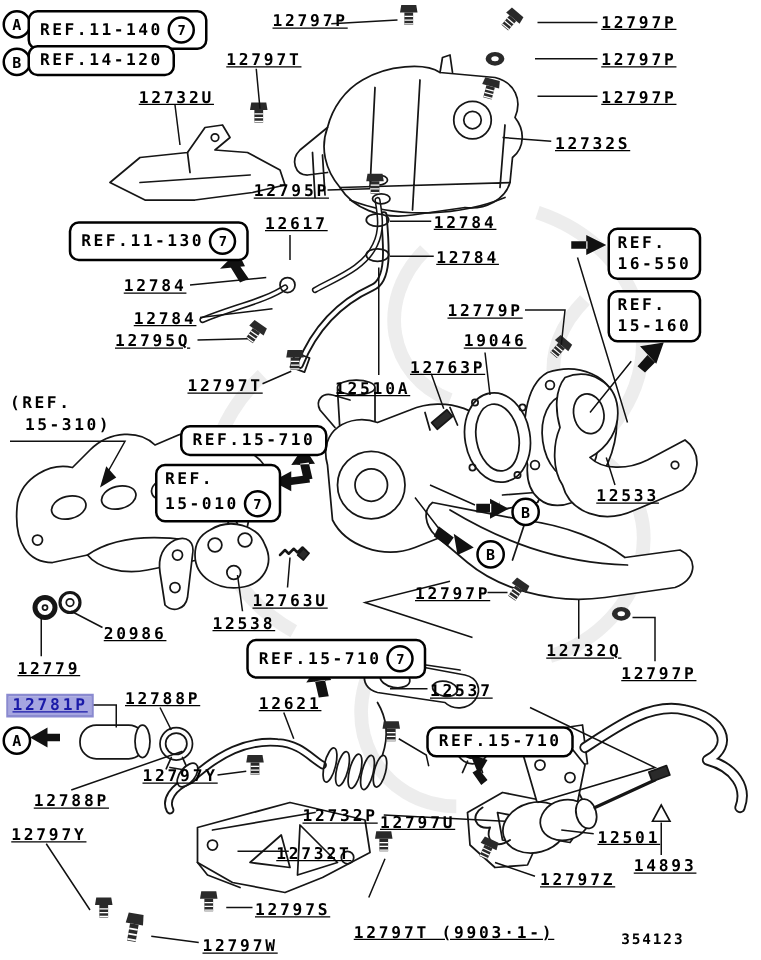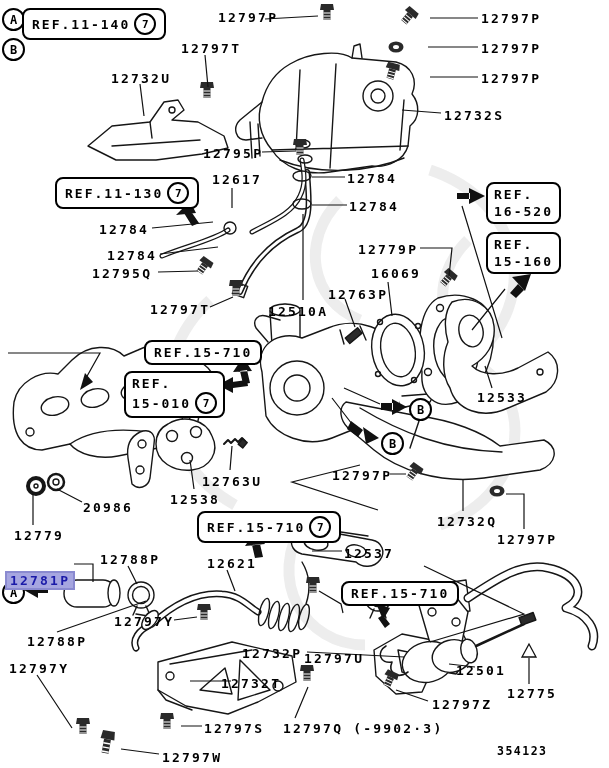--- a/index.html
+++ b/index.html
@@ -1,21 +1,21 @@
 <!DOCTYPE html>
 <html><head>
 <meta charset="utf-8">
 <style>
   html,body{margin:0;padding:0;background:#fff;}
   .stage{position:relative;width:609px;height:768px;background:#ffffff;overflow:hidden;
          font-family:"DejaVu Sans Mono",monospace;}
   svg.art{position:absolute;left:0;top:0;z-index:1;}
   .pl{position:absolute;z-index:3;font:bold 13px "DejaVu Sans Mono",monospace;
-      letter-spacing:2.2px;white-space:nowrap;color:#000;}
-  .pl.hl{background:#a6a6e0;color:#1a1aa8;outline:2px solid #8a8ad0;padding:0 3px;margin-top:16px;}
+      letter-spacing:2.2px;white-space:nowrap;color:#000;text-decoration:underline;}
+  .pl.hl{background:#a6a6e0;color:#1a1aa8;outline:2px solid #8a8ad0;padding:0 3px;}
   .dwg{position:absolute;z-index:3;font:bold 11.5px "DejaVu Sans Mono",monospace;
        letter-spacing:1.5px;color:#000;}
   .ref{position:absolute;z-index:3;border:2px solid #000;border-radius:8px;background:#fff;
        padding:3px 8px;font:bold 13px "DejaVu Sans Mono",monospace;letter-spacing:2px;
        color:#000;display:flex;align-items:center;gap:4px;white-space:nowrap;}
   .ref.two{flex-direction:column;align-items:flex-start;gap:0;line-height:17px;padding:2px 6px;}
   .ref .row{display:flex;align-items:center;gap:4px;}
   .refplain{position:absolute;z-index:3;font:bold 13px "DejaVu Sans Mono",monospace;
        letter-spacing:2px;color:#000;line-height:18px;white-space:nowrap;}
   .refplain .l2{padding-left:12px;}
@@ -273,31 +273,38 @@
   <div class="co" style="left:2px;top:8px">A</div>
   <div class="co" style="left:2px;top:38px">B</div>
   <div class="co" style="left:409px;top:398px">B</div>
   <div class="co" style="left:381px;top:432px">B</div>
   <div class="co" style="left:2px;top:581px">A</div>
 
   <div class="ref" style="left:22px;top:8px">
     <span>REF.11-140</span>
     <span class="c7">7</span>
   </div>
+  <div class="ref" style="left:22px;top:36px">
+    <span>REF.14-120</span>
+  </div>
   <div class="ref" style="left:55px;top:177px">
     <span>REF.11-130</span>
     <span class="c7">7</span>
   </div>
   <div class="ref two" style="left:486px;top:182px">
     <span>REF.</span>
-    <span>16-520</span>
+    <span>16-550</span>
   </div>
   <div class="ref two" style="left:486px;top:232px">
     <span>REF.</span>
     <span>15-160</span>
+  </div>
+  <div class="refplain" style="left:8px;top:314px">
+    <div>(REF.</div>
+    <div class="l2">15-310)</div>
   </div>
   <div class="ref" style="left:144px;top:340px">
     <span>REF.15-710</span>
   </div>
   <div class="ref two" style="left:124px;top:371px">
     <span>REF.</span>
     <span class="row">
       <span>15-010</span>
       <span class="c7">7</span>
     </span>
@@ -320,21 +327,21 @@
   <div class="pl" style="left:203px;top:146px">12795P</div>
   <div class="pl" style="left:212px;top:172px">12617</div>
   <div class="pl" style="left:99px;top:222px">12784</div>
   <div class="pl" style="left:107px;top:248px">12784</div>
   <div class="pl" style="left:92px;top:266px">12795Q</div>
   <div class="pl" style="left:150px;top:302px">12797T</div>
   <div class="pl" style="left:268px;top:304px">12510A</div>
   <div class="pl" style="left:347px;top:171px">12784</div>
   <div class="pl" style="left:349px;top:199px">12784</div>
   <div class="pl" style="left:358px;top:242px">12779P</div>
-  <div class="pl" style="left:371px;top:266px">16069</div>
+  <div class="pl" style="left:371px;top:266px">19046</div>
   <div class="pl" style="left:328px;top:287px">12763P</div>
   <div class="pl" style="left:477px;top:390px">12533</div>
   <div class="pl" style="left:202px;top:474px">12763U</div>
   <div class="pl" style="left:170px;top:492px">12538</div>
   <div class="pl" style="left:332px;top:468px">12797P</div>
   <div class="pl" style="left:437px;top:514px">12732Q</div>
   <div class="pl" style="left:497px;top:532px">12797P</div>
   <div class="pl" style="left:14px;top:528px">12779</div>
   <div class="pl" style="left:83px;top:500px">20986</div>
   <div class="pl" style="left:100px;top:552px">12788P</div>
@@ -342,19 +349,19 @@
   <div class="pl" style="left:27px;top:634px">12788P</div>
   <div class="pl" style="left:114px;top:614px">12797Y</div>
   <div class="pl" style="left:207px;top:556px">12621</div>
   <div class="pl" style="left:344px;top:546px">12537</div>
   <div class="pl" style="left:304px;top:651px">12797U</div>
   <div class="pl" style="left:242px;top:646px">12732P</div>
   <div class="pl" style="left:221px;top:676px">12732T</div>
   <div class="pl" style="left:9px;top:661px">12797Y</div>
   <div class="pl" style="left:204px;top:721px">12797S</div>
   <div class="pl" style="left:162px;top:750px">12797W</div>
-  <div class="pl" style="left:456px;top:663px">12501</div>
-  <div class="pl" style="left:507px;top:686px">12775</div>
+  <div class="pl" style="left:478px;top:663px">12501</div>
+  <div class="pl" style="left:507px;top:686px">14893</div>
   <div class="pl" style="left:432px;top:697px">12797Z</div>
-  <div class="pl" style="left:283px;top:721px">12797Q (-9902·3)</div>
+  <div class="pl" style="left:283px;top:739px">12797T (9903·1-)</div>
 
   <div class="dwg" style="left:497px;top:744px">354123</div>
 </div>
 
 </body></html>

